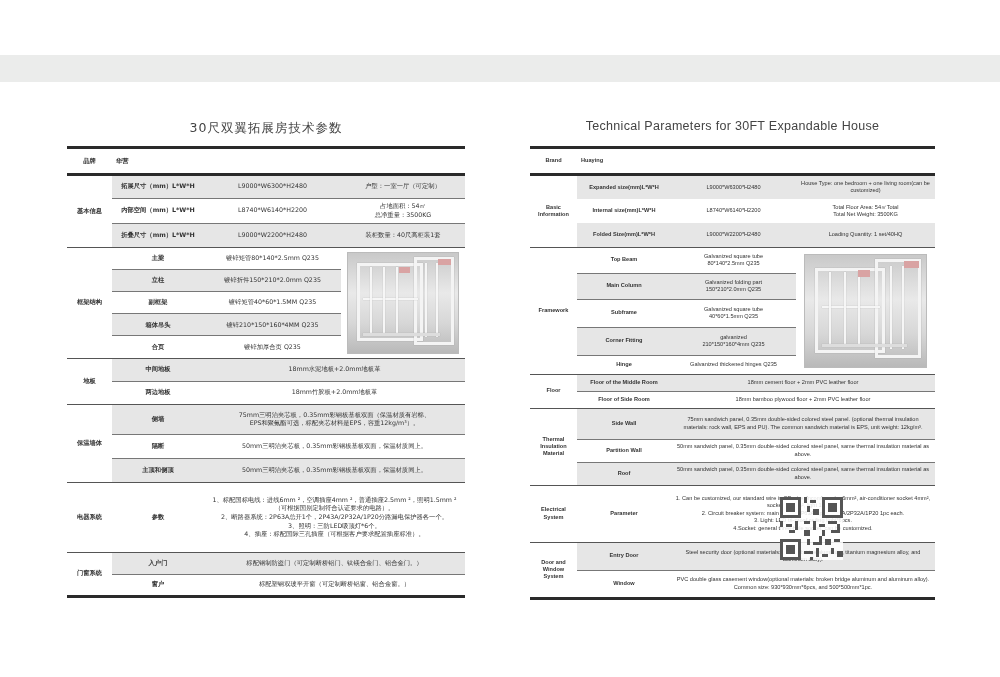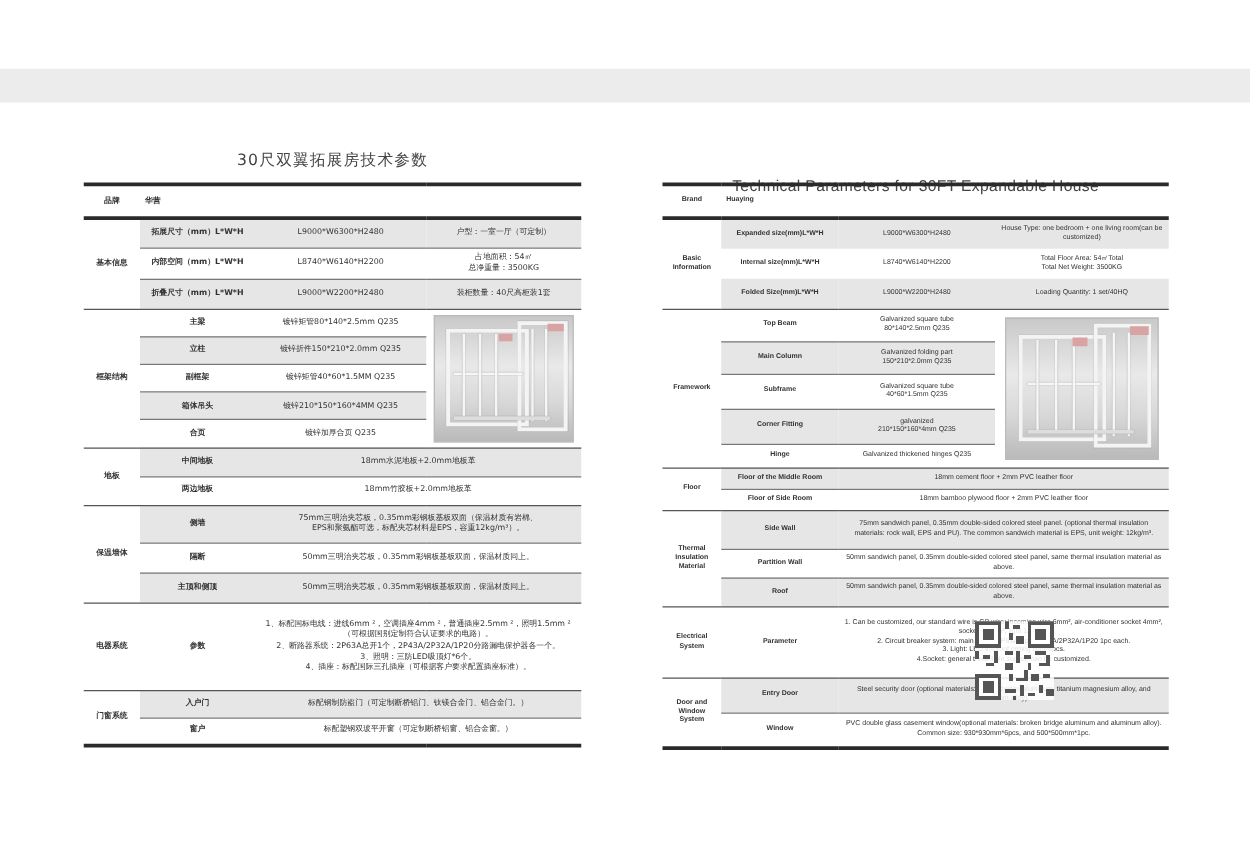--- a/index.html
+++ b/index.html
@@ -1,21 +1,21 @@
 <!DOCTYPE html>
 <html><head>
 <meta charset="utf-8">
 <style>
   * { box-sizing: border-box; margin: 0; padding: 0; }
   html, body { width: 1000px; height: 677px; background: #ffffff; overflow: hidden; }
   body { position: relative; font-family: "DejaVu Sans", sans-serif; color: #333; }
   .band { position: absolute; left: 0; top: 55px; width: 1000px; height: 27px; background: #ebeceb; }
   .title { position: absolute; text-align: center; color: #444; font-weight: normal; }
   .title.cn { left: 67px; width: 398px; top: 120px; font-size: 12.5px; letter-spacing: 1px; }
-  .title.en { left: 530px; width: 405px; top: 119px; font-size: 12.5px; font-family: "Liberation Sans", sans-serif; letter-spacing: 0.3px; margin-top: 23px; }
+  .title.en { left: 530px; width: 405px; top: 119px; font-size: 12.5px; font-family: "Liberation Sans", sans-serif; letter-spacing: 0.3px; }
 
   table.spec { position: absolute; border-collapse: collapse; table-layout: fixed; }
   table.spec td { vertical-align: middle; text-align: center; padding: 0 4px; line-height: 1.3; }
   #tbl-cn { left: 67px; top: 146px; width: 398px; font-size: 6.3px; }
   #tbl-en { left: 530px; top: 146px; width: 405px; font-size: 5.6px; font-family: "Liberation Sans", sans-serif; }
 
   .top-rule td { border-top: 3px solid #2a2a2a; }
   .brand-row td { height: 25px; border-bottom: 3px solid #2a2a2a; font-weight: bold; }
   .brand-row td.brand-val { text-align: left; }
   .grp { font-weight: bold; }

